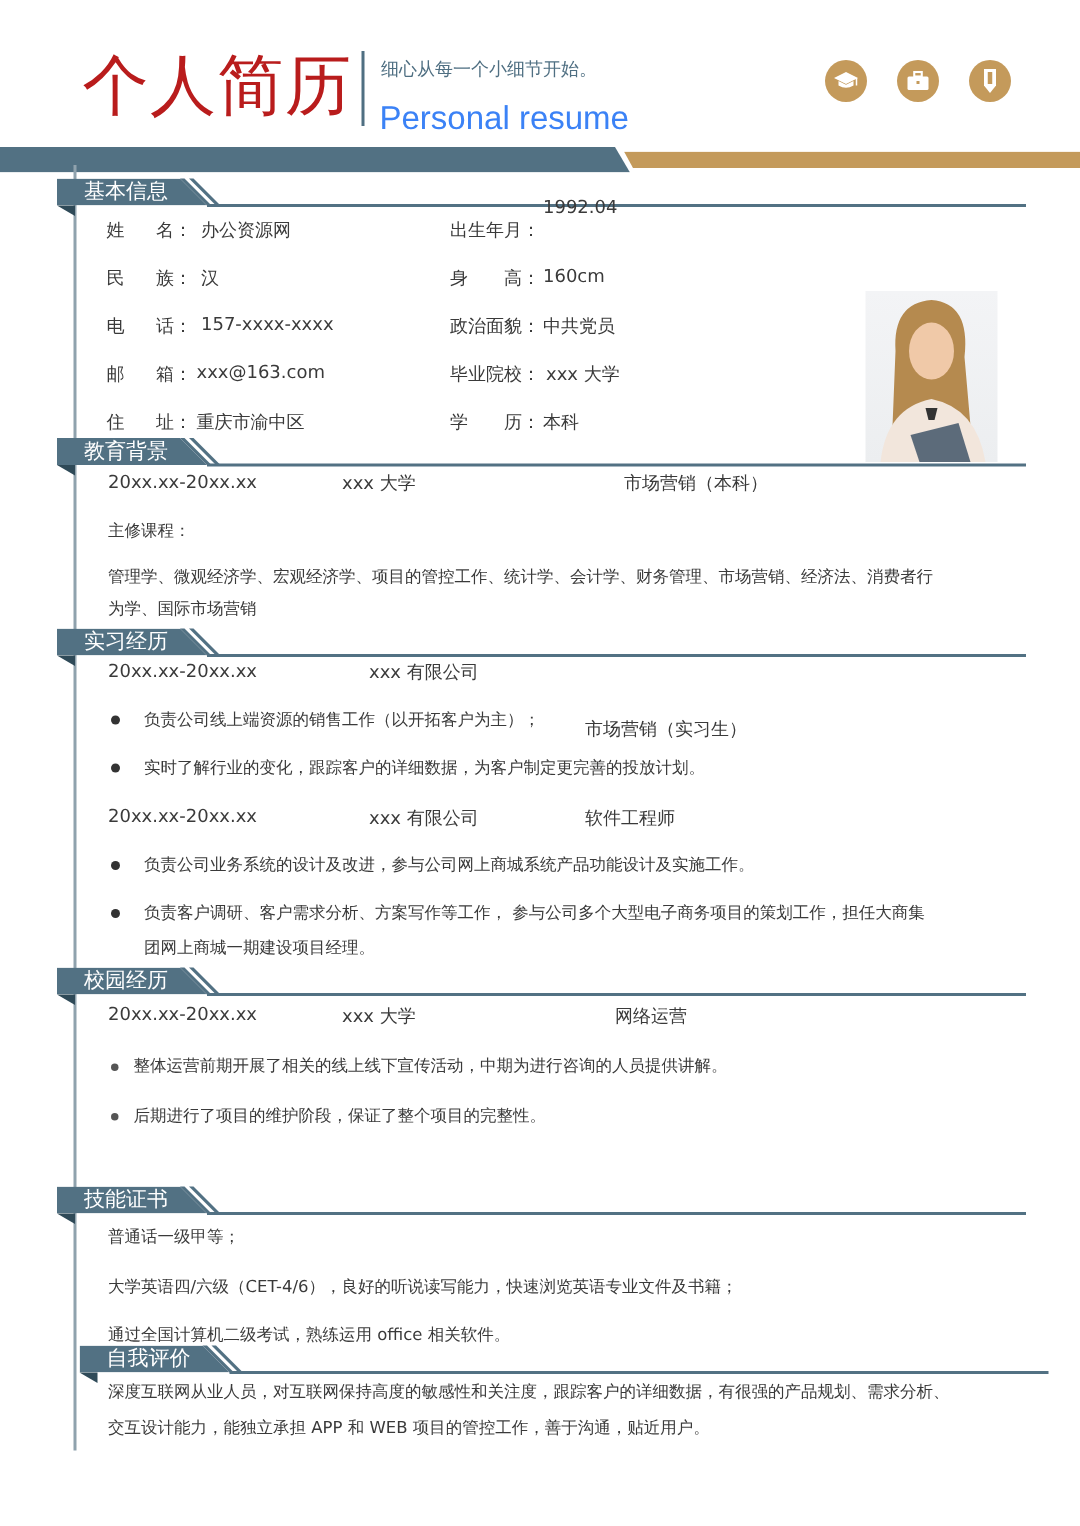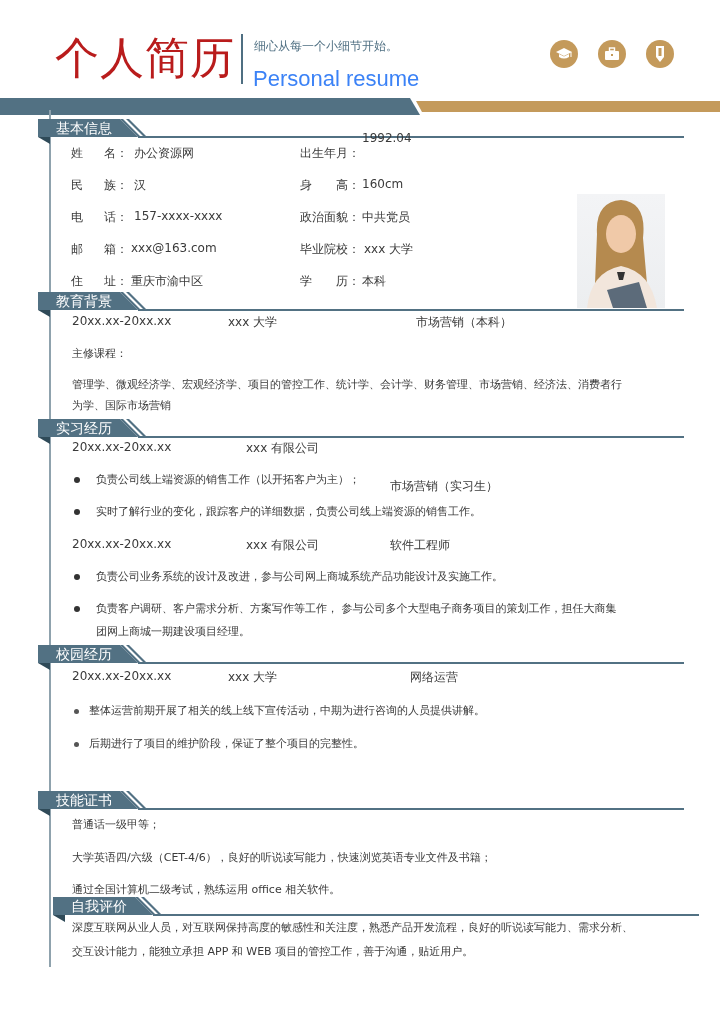--- a/index.html
+++ b/index.html
@@ -140,21 +140,21 @@
   <div class="sec-stripe" style="left:97px;"></div>
   <div class="sec-fold"></div>
   <div class="sec-rule"></div>
 </div>
 <span class="txt" style="left:72px;top:440px;">20xx.xx-20xx.xx</span>
 <span class="txt" style="left:246px;top:440px;">xxx 有限公司</span>
 <span class="txt" style="left:390px;top:440px;margin-top:38px;">市场营销（实习生）</span>
 <div class="bullet" style="left:74px;top:477px;"></div>
 <span class="txt" style="left:96px;top:472px;font-size:11px;">负责公司线上端资源的销售工作（以开拓客户为主）；</span>
 <div class="bullet" style="left:74px;top:509px;"></div>
-<span class="txt" style="left:96px;top:504px;font-size:11px;">实时了解行业的变化，跟踪客户的详细数据，负责公司线上端资源的销售工作。</span>
+<span class="txt" style="left:96px;top:504px;font-size:11px;">实时了解行业的变化，跟踪客户的详细数据，为客户制定更完善的投放计划。</span>
 
 <span class="txt" style="left:72px;top:537px;">20xx.xx-20xx.xx</span>
 <span class="txt" style="left:246px;top:537px;">xxx 有限公司</span>
 <span class="txt" style="left:390px;top:537px;">软件工程师</span>
 <div class="bullet" style="left:74px;top:574px;"></div>
 <span class="txt" style="left:96px;top:569px;font-size:11px;">负责公司业务系统的设计及改进，参与公司网上商城系统产品功能设计及实施工作。</span>
 <div class="bullet" style="left:74px;top:606px;"></div>
 <span class="txt" style="left:96px;top:601px;font-size:11px;">负责客户调研、客户需求分析、方案写作等工作，  参与公司多个大型电子商务项目的策划工作，担任大商集</span>
 <span class="txt" style="left:96px;top:624px;font-size:11px;">团网上商城一期建设项目经理。</span>
 
@@ -184,14 +184,14 @@
 <span class="txt" style="left:72px;top:850px;font-size:11px;">大学英语四/六级（CET-4/6），良好的听说读写能力，快速浏览英语专业文件及书籍；</span>
 <span class="txt" style="left:72px;top:882px;font-size:11px;">通过全国计算机二级考试，熟练运用 office 相关软件。</span>
 
 <div class="sec-head" style="top:897px;margin-left:15px;">
   <div class="sec-tab">自我评价</div>
   <div class="sec-stripe" style="left:91px;"></div>
   <div class="sec-stripe" style="left:97px;"></div>
   <div class="sec-fold"></div>
   <div class="sec-rule"></div>
 </div>
-<span class="txt" style="left:72px;top:920px;font-size:11px;">深度互联网从业人员，对互联网保持高度的敏感性和关注度，熟悉产品开发流程，良好的听说读写能力、需求分析、</span>
+<span class="txt" style="left:72px;top:920px;font-size:11px;">深度互联网从业人员，对互联网保持高度的敏感性和关注度，跟踪客户的详细数据，有很强的产品规划、需求分析、</span>
 <span class="txt" style="left:72px;top:944px;font-size:11px;">交互设计能力，能独立承担 APP 和 WEB 项目的管控工作，善于沟通，贴近用户。</span>
 
 </body></html>

